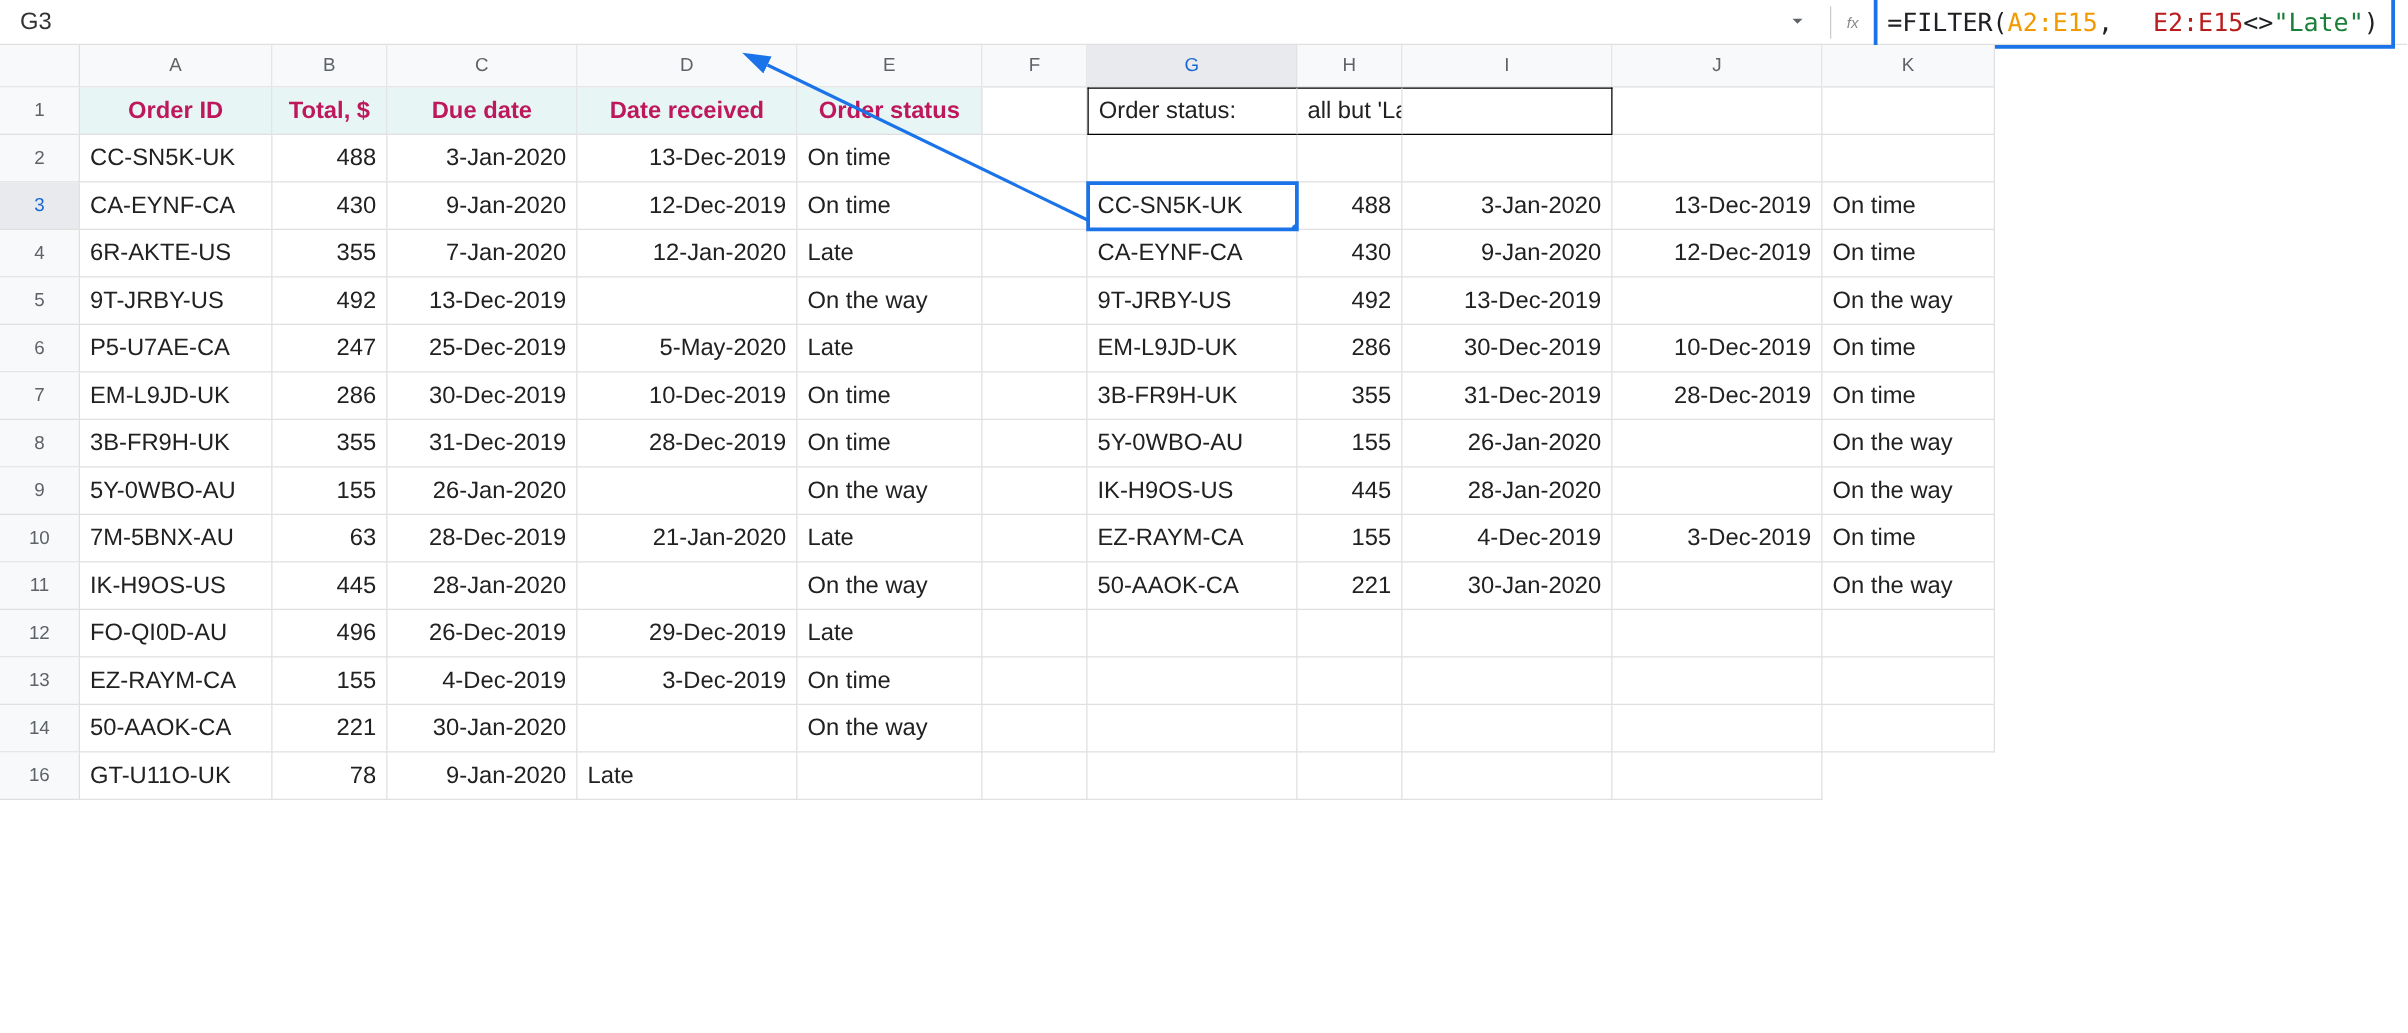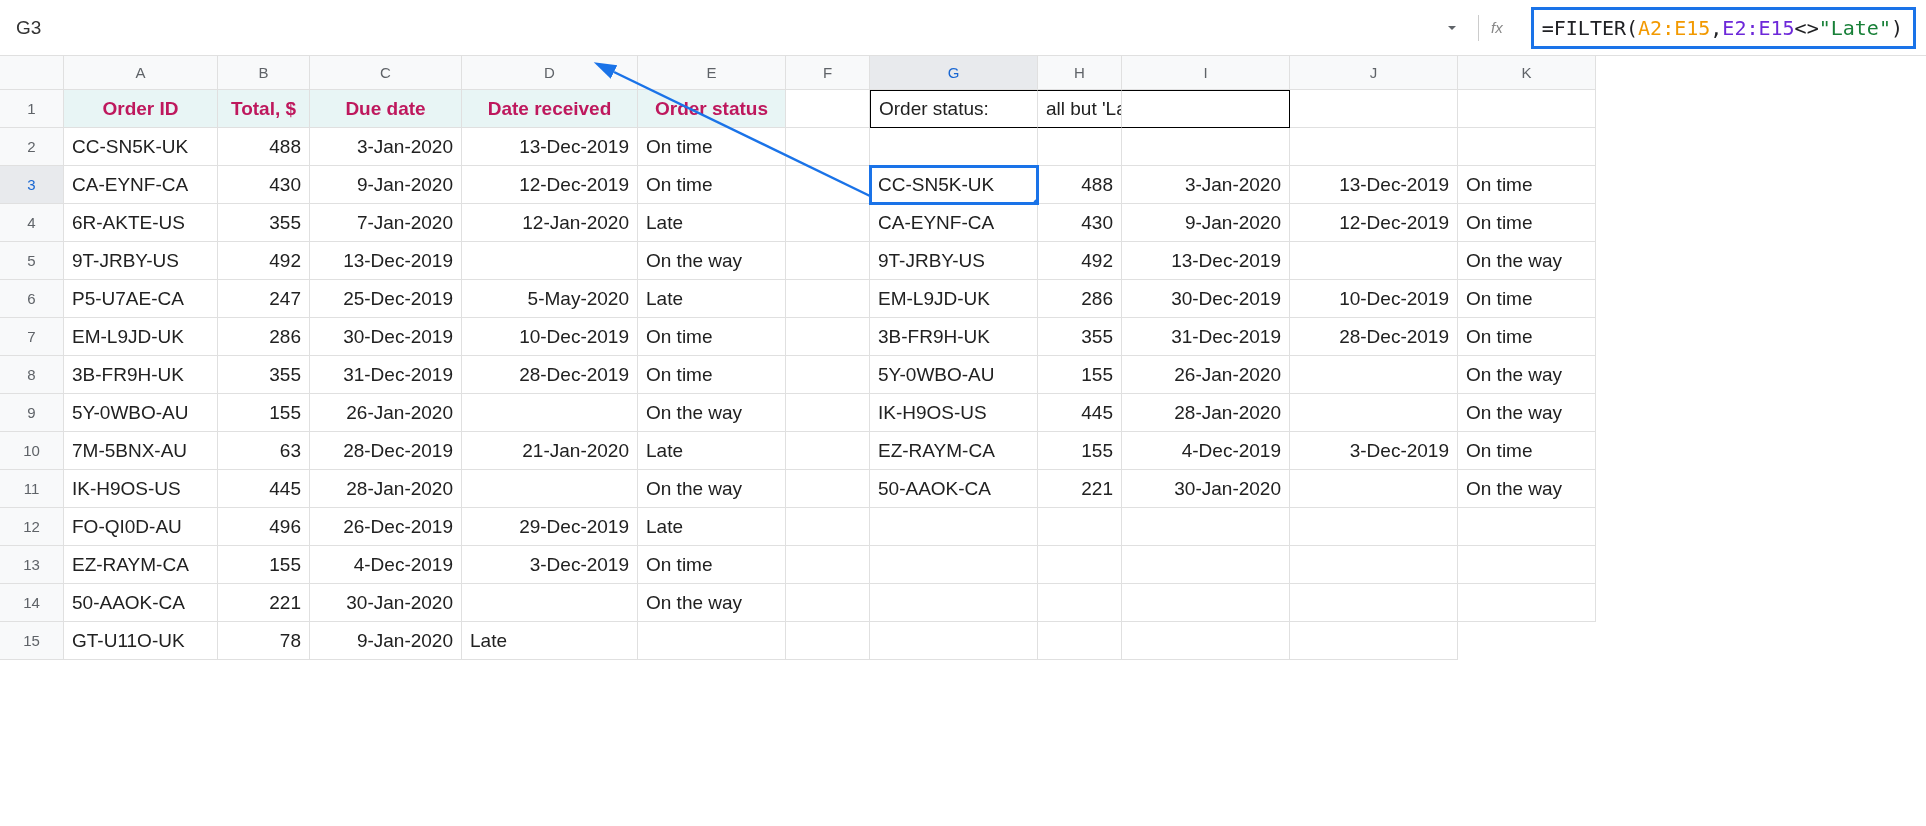--- a/index.html
+++ b/index.html
@@ -1,21 +1,21 @@
 <!DOCTYPE html>
 <html><head>
   <meta charset="utf-8">
   <style>
     * { box-sizing: border-box; margin: 0; padding: 0; }
     body { font-family: Arial, sans-serif; font-size: 19px; background: #fff; overflow: hidden; }
     
     .formula-bar-row {
       display: flex;
       align-items: center;
-      height: 56px;
+      height: 36px;
       border-bottom: 1px solid #e0e0e0;
       padding: 0 10px;
     }
     .name-box {
       width: 120px;
       font-size: 19px;
       color: #333;
       padding-left: 6px;
     }
     .name-box-dropdown {
@@ -25,36 +25,36 @@
     }
     .separator-v {
       width: 1px;
       height: 26px;
       background: #ccc;
       margin: 0 12px;
     }
     .fx-label {
       font-style: italic;
       color: #888;
-      font-size: 15px;
-      margin-right: 28px;
+      font-size: 12px;
+      margin-right: 12px;
     }
     .formula-wrapper {
       border: 3px solid #1a73e8;
       padding: 4px 10px 4px 8px;
       height: 42px;
       display: flex;
       align-items: center;
       font-family: 'Consolas', monospace;
       font-size: 20px;
       position: relative;
     }
     .f-text { color: #202124; }
     .f-range1 { color: #f29900; }
-    .f-range2 { color: #6d28d9; }
+    .f-range2 { color: #b91c1c; margin-left: 32px; }
     .f-str { color: #188038; }
 
     .sheet-area { position: relative; }
     .grid {
       display: grid;
       grid-template-columns: 64px 154px 92px 152px 176px 148px 84px 168px 84px 168px 168px 138px;
       font-size: 19px;
       color: #212121;
     }
     .col-header, .row-header, .corner {
@@ -316,21 +316,21 @@
       <div class="cell num">221</div>
       <div class="cell date">30-Jan-2020</div>
       <div class="cell date"></div>
       <div class="cell">On the way</div>
       <div class="cell"></div>
       <div class="cell"></div>
       <div class="cell"></div>
       <div class="cell"></div>
       <div class="cell"></div>
       <div class="cell"></div>
-      <div class="row-header">15</div>
+      <div class="row-header">16</div>
       <div class="cell">GT-U11O-UK</div>
       <div class="cell num">78</div>
       <div class="cell date">9-Jan-2020</div>
       <div class="cell">Late</div>
       <div class="cell"></div>
       <div class="cell"></div>
       <div class="cell"></div>
       <div class="cell"></div>
       <div class="cell"></div>
       <div class="cell"></div>

